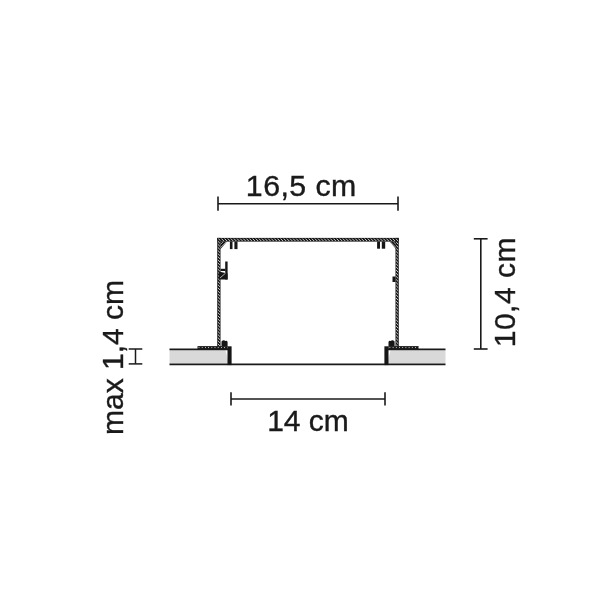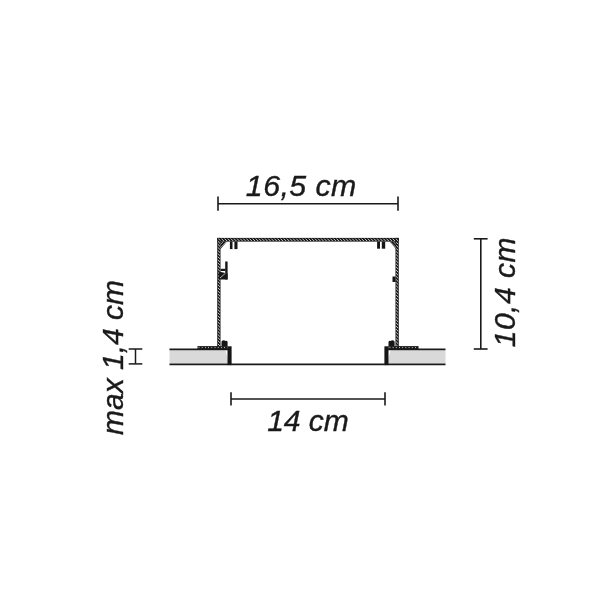--- a/index.html
+++ b/index.html
@@ -1,16 +1,16 @@
 <!DOCTYPE html>
 <html><head>
 <meta charset="utf-8">
 <style>
   html,body{margin:0;padding:0;background:#fff;}
-  .page{width:600px;height:600px;position:relative;background:#fff;overflow:hidden;font-style:italic;}
+  .page{width:600px;height:600px;position:relative;background:#fff;overflow:hidden;}
   text{font-family:"Liberation Sans",sans-serif;fill:#1a1a1a;stroke:#1a1a1a;stroke-width:0.38;}
 </style>
 </head>
 <body>
 <div class="page">
 <svg width="600" height="600" viewBox="0 0 600 600">
   <defs>
     <pattern id="hatch" width="2.1" height="2.1" patternUnits="userSpaceOnUse" patternTransform="rotate(45)">
       <rect width="2.1" height="2.1" fill="#101010"></rect>
       <rect y="0.8" width="2.1" height="0.5" fill="#ededed"></rect>

